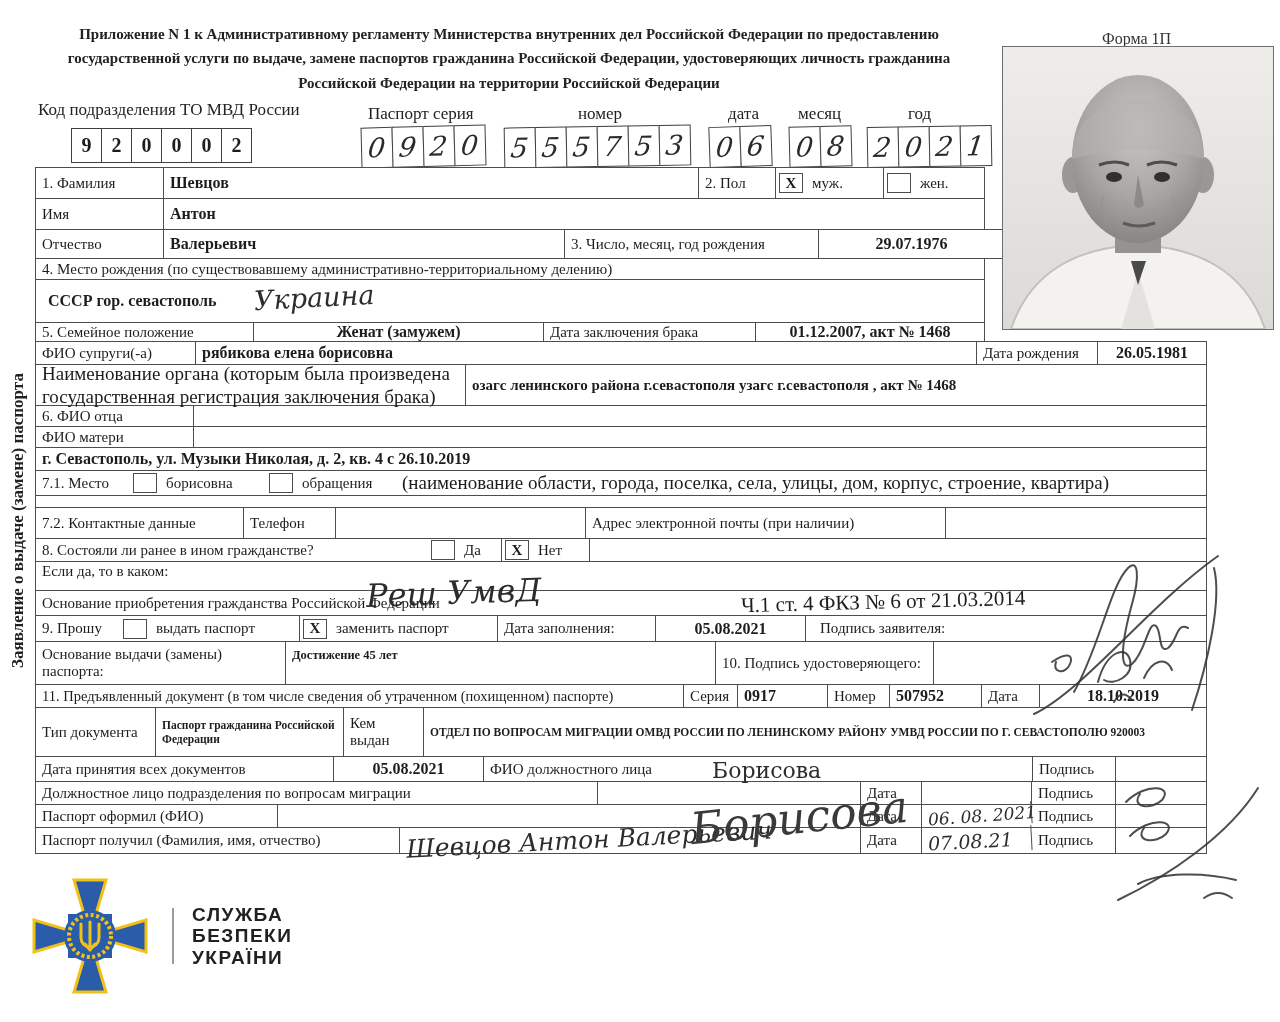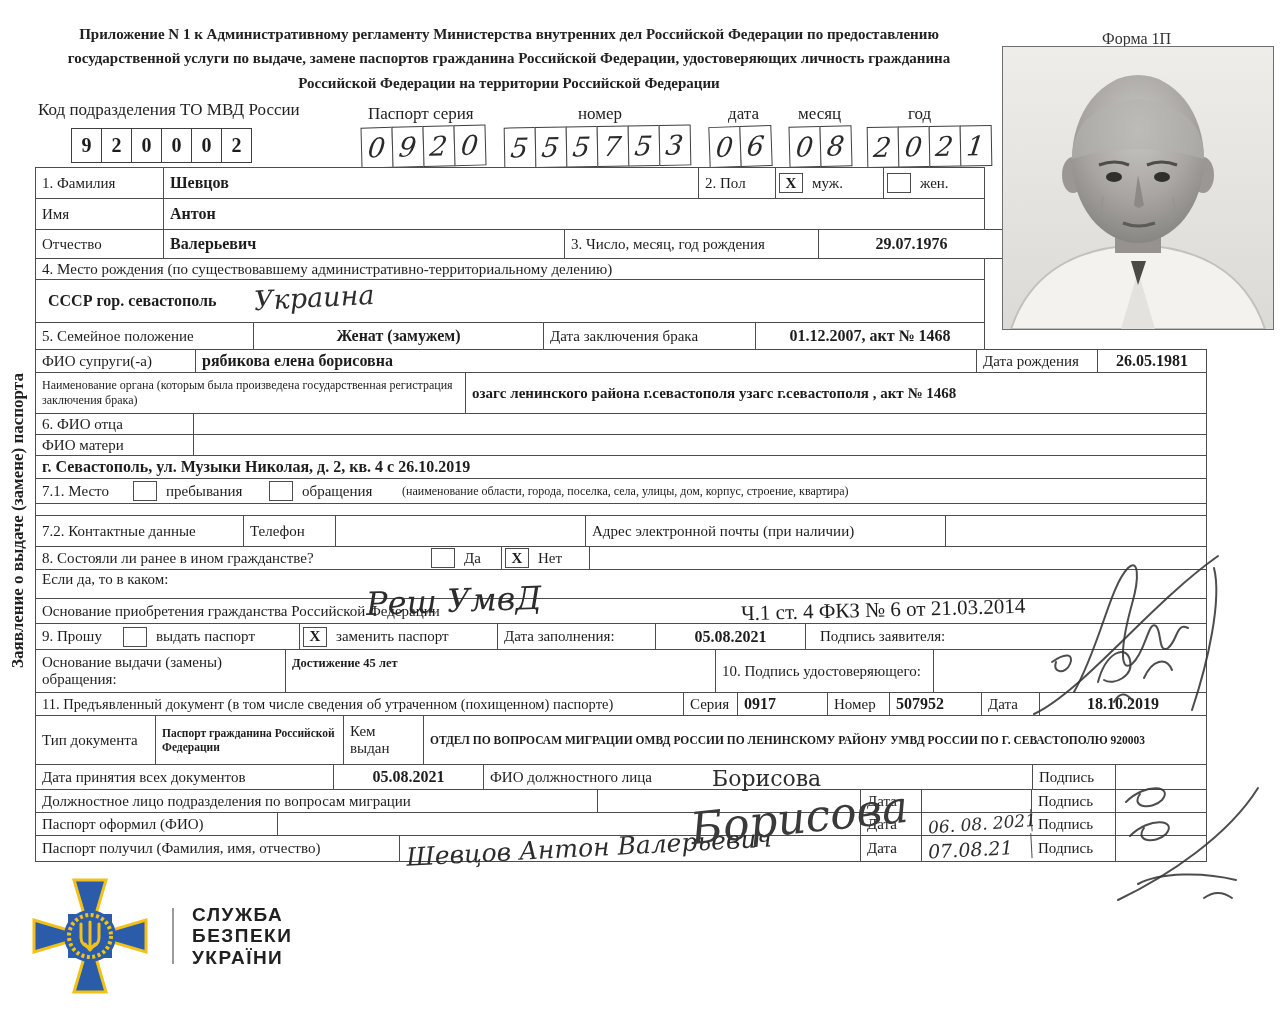--- a/index.html
+++ b/index.html
@@ -41,21 +41,21 @@
   .c { padding:1px 6px; font-size:15px; display:flex; align-items:center;
        white-space:nowrap; overflow:visible; }
   .wrap { white-space:normal; }
   .bR { border-right:1px solid #4d4d4d; }
   .bL { border-left:1px solid #4d4d4d; }
   .b { font-weight:bold; font-size:16px; }
   .ctr { justify-content:center; }
   .cb { width:24px; height:20px; border:1px solid #4d4d4d; display:inline-flex;
         align-items:center; justify-content:center; font-weight:bold; font-size:15px;
         margin:2px 3px; flex:none; background:#fff; align-self:center; }
-  .sm { font-size:12px; line-height:1.22; }
+  .sm { font-size:19px; line-height:1.22; }
   .xs { font-size:11.5px; line-height:1.25; }
   .hand { font-family:"DejaVu Serif", serif; font-style:italic; color:#2c2c2c; }
   .handprint { font-family:"DejaVu Serif", serif; color:#2c2c2c; }
 
   
   .ovl { position:absolute; z-index:6; pointer-events:none; }
   .sig path { fill:none; stroke:#343434; stroke-width:2; stroke-linecap:round; opacity:0.88; }
 
   
   .logo { position:absolute; left:30px; top:876px; display:flex; align-items:center; z-index:3; }
@@ -216,21 +216,21 @@
 
     <div class="row narrow" style="height:22px;">
       <div class="c" style="flex:1;">4. Место рождения (по существовавшему административно-территориальному делению)</div>
     </div>
 
     <div class="row narrow" style="height:44px;">
       <div class="c b" style="padding-left:12px;">СССР   гор. севастополь</div>
       <div class="c hand" style="font-size:27px; margin-left:26px; margin-top:-8px; transform:rotate(-3deg);">Украина</div>
     </div>
 
-    <div class="row narrow" style="height:28px;">
+    <div class="row narrow" style="height:20px;">
       <div class="c bR" style="width:218px;">5. Семейное положение</div>
       <div class="c b ctr bR" style="width:290px;">Женат (замужем)</div>
       <div class="c bR" style="width:212px;">Дата заключения брака</div>
       <div class="c b ctr" style="flex:1;">01.12.2007, акт № 1468</div>
     </div>
 
     <div class="row" style="height:24px;">
       <div class="c bR" style="width:160px;">ФИО супруги(-а)</div>
       <div class="c b" style="flex:1;">рябикова елена борисовна</div>
       <div class="c bL bR" style="width:122px;">Дата рождения</div>
@@ -253,21 +253,21 @@
     </div>
 
 
     <div class="row" style="height:24px;">
       <div class="c b" style="flex:1;">г. Севастополь, ул. Музыки Николая, д. 2, кв. 4 с 26.10.2019</div>
     </div>
 
     <div class="row" style="height:26px;">
       <div class="c" style="width:94px;">7.1. Место</div>
       <span class="cb"></span>
-      <div class="c" style="width:106px;">пребывания</div>
+      <div class="c" style="width:106px;">борисовна</div>
       <span class="cb"></span>
       <div class="c" style="width:100px;">обращения</div>
       <div class="c sm" style="flex:1;">(наименование области, города, поселка, села, улицы, дом, корпус, строение, квартира)</div>
     </div>
 
     <div class="row" style="height:13px;">
       <div class="c" style="flex:1;"></div>
     </div>
 
     <div class="row" style="height:32px;">
@@ -302,21 +302,21 @@
       <span class="cb"></span>
       <div class="c bR" style="width:150px;">выдать паспорт</div>
       <span class="cb">X</span>
       <div class="c bR" style="width:168px;">заменить паспорт</div>
       <div class="c bR" style="width:158px;">Дата заполнения:</div>
       <div class="c b ctr bR" style="width:150px;">05.08.2021</div>
       <div class="c" style="flex:1; padding-left:14px;">Подпись заявителя:</div>
     </div>
 
     <div class="row" style="height:44px;">
-      <div class="c wrap bR" style="width:250px;">Основание выдачи (замены) обращения:</div>
+      <div class="c wrap bR" style="width:250px;">Основание выдачи (замены) паспорта:</div>
       <div class="c bR" style="width:430px; font-size:12.5px; font-weight:bold; align-items:flex-start; padding-top:6px;">Достижение 45 лет</div>
       <div class="c wrap bR" style="width:218px;">10. Подпись удостоверяющего:</div>
       <div class="c" style="flex:1;"></div>
     </div>
 
     <div class="row" style="height:24px;">
       <div class="c bR" style="width:648px; font-size:14.5px;">11. Предъявленный документ (в том числе сведения об утраченном (похищенном) паспорте)</div>
       <div class="c bR" style="width:54px;">Серия</div>
       <div class="c b bR" style="width:90px;">0917</div>
       <div class="c bR" style="width:62px;">Номер</div>

